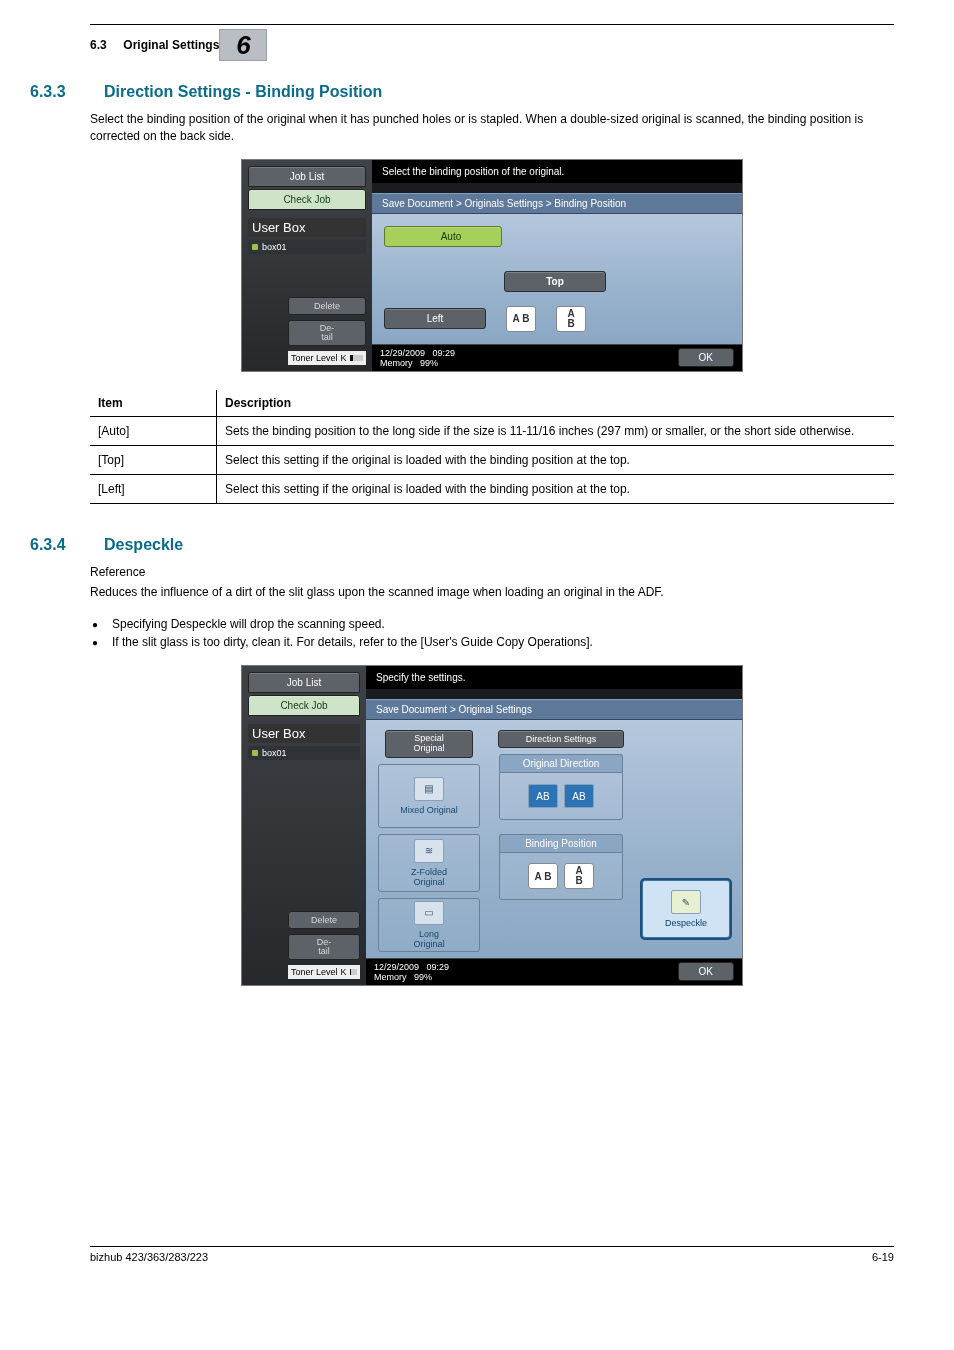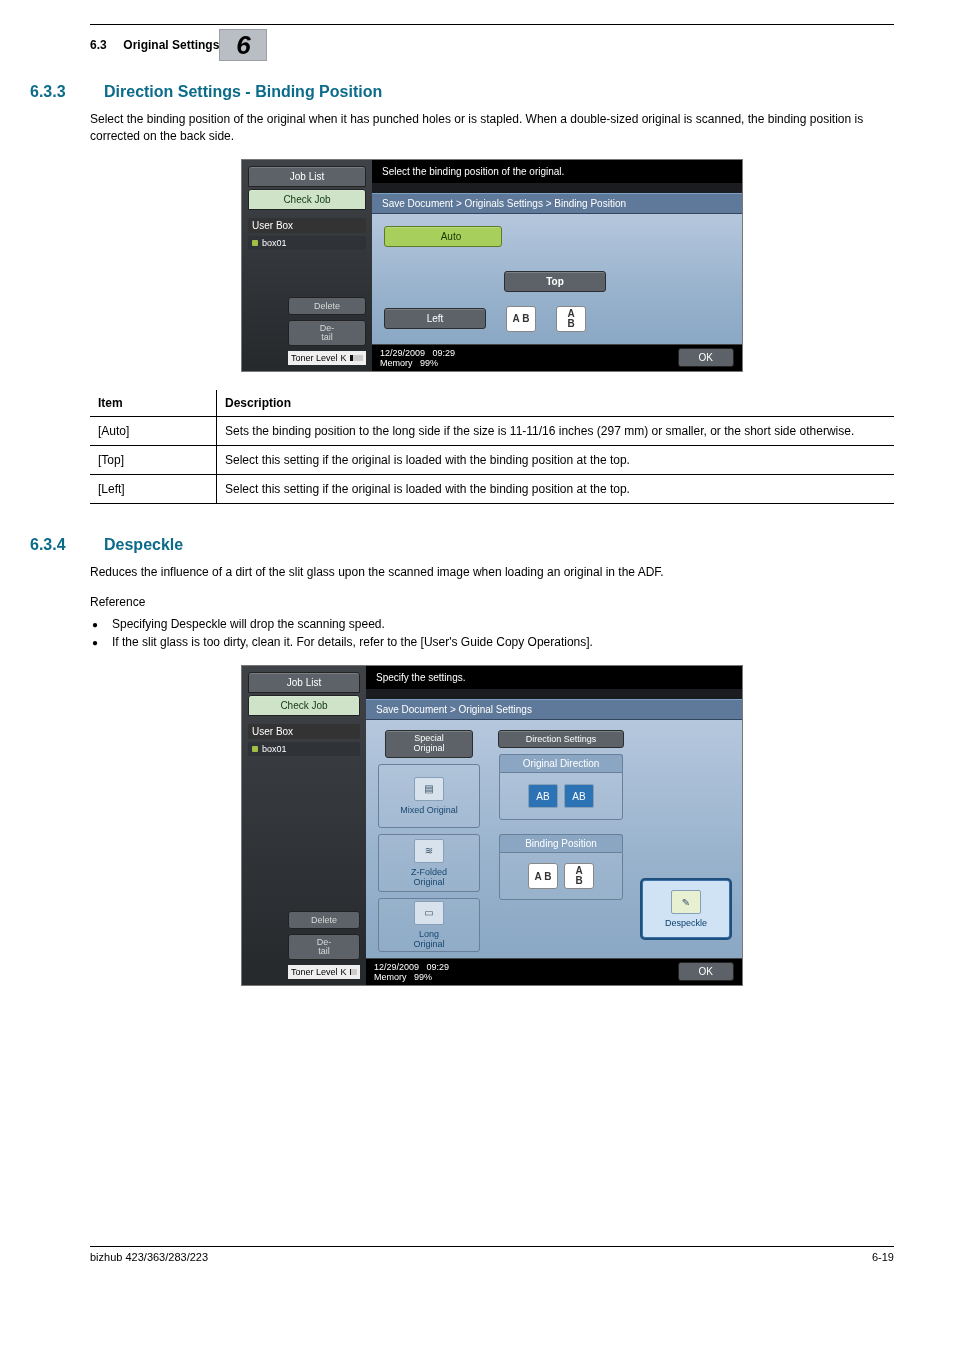--- a/index.html
+++ b/index.html
@@ -99,21 +99,21 @@
     border-radius: 3px 3px 0 0;
     padding: 4px 0;
     text-align: center;
     margin-bottom: 2px;
     color: #fff;
     font-size: 10px;
     box-shadow: inset 0 1px 0 rgba(255,255,255,0.18);
   }
   .ds-tab-btn.light { background: #cfe3c9; color: #103a10; }
   .ds-left-body { flex: 1; padding: 6px; }
-  .ds-label { background:#333; border-radius:2px; padding:2px 4px; font-size:10px; display:block; margin-bottom:3px;}
+  .ds-label { background:#333; border-radius:2px; padding:2px 4px; font-size:13px; display:block; margin-bottom:3px;}
   .ds-item { background:#2f3236; border-radius:2px; padding:2px 4px; font-size:9px; display:flex; align-items:center; gap:4px; }
   .ds-item::before { content:""; width:6px; height:6px; background:#9fbf46; border-radius:1px; display:inline-block; }
   .ds-left-bottom { padding: 6px; margin-left: 40px; }
   .ds-lower-btn {
     background: #5c6267;
     border: 1px solid #222;
     border-radius: 3px;
     padding: 3px 0;
     text-align: center;
     margin-bottom: 5px;
@@ -280,22 +280,22 @@
         </tr>
       </tbody>
     </table>
   </div>
 
   <div class="sec-block">
     <div class="sec-heading">
       <span class="sec-num">6.3.4</span>
       <span>Despeckle</span>
     </div>
+    <p class="body-text" style="margin-bottom:4px;">Reference</p>
     <p class="body-text">Reduces the influence of a dirt of the slit glass upon the scanned image when loading an original in the ADF.</p>
-    <p class="body-text" style="margin-bottom:4px;">Reference</p>
     <ul class="bullets">
       <li>Specifying Despeckle will drop the scanning speed.</li>
       <li>If the slit glass is too dirty, clean it. For details, refer to the [User's Guide Copy Operations].</li>
     </ul>
 
     <div class="device-shot">
       <div class="ds-left">
         <div class="ds-left-top">
           <div class="ds-tab-btn">Job List</div>
           <div class="ds-tab-btn light">Check Job</div>

